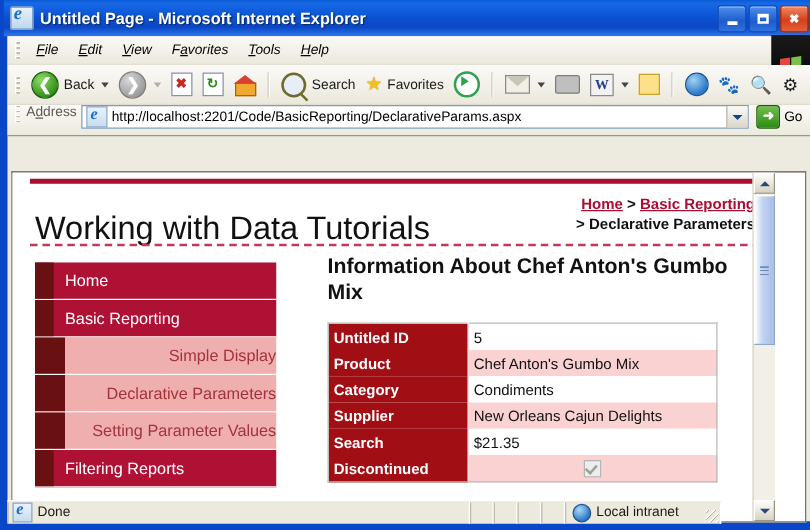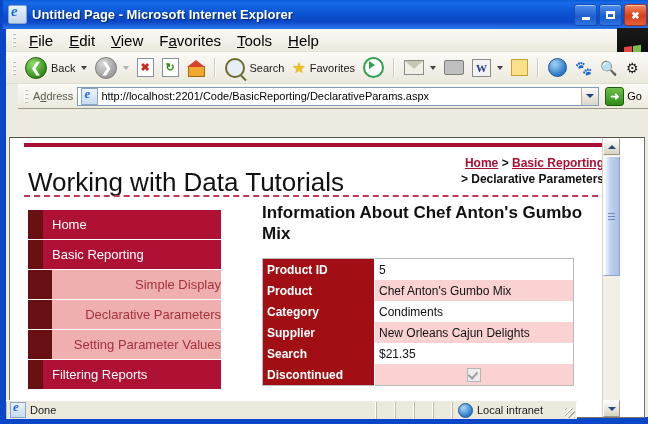--- a/index.html
+++ b/index.html
@@ -55,21 +55,21 @@
   }
   .menubar{
     position:relative;height:22px;
     background:linear-gradient(180deg,#FAF9F5,#ECE9DD);
     display:flex;align-items:center;padding-left:6px;
     border-bottom:1px solid #E3E0D4;
   }
   .grip{width:3px;height:14px;margin-right:5px;
     background:repeating-linear-gradient(180deg,#fff 0 1px,#BDB9A8 1px 2px,transparent 2px 4px);
     border-left:1px solid #fff;}
-  .menu-item{font-size:15px;color:#000;padding:2px 8px;white-space:nowrap;}
+  .menu-item{font-size:11px;color:#000;padding:2px 8px;white-space:nowrap;font-style:italic;}
   .menu-item u{text-decoration:underline;}
   .win-flag{
     position:absolute;right:0;top:-1px;width:31px;height:50px;
     background:linear-gradient(180deg,#1A1A1A,#000);
     display:flex;align-items:center;justify-content:center;
   }
   .flag{width:17px;height:15px;display:grid;grid-template-columns:1fr 1fr;grid-template-rows:1fr 1fr;gap:1px;transform:skewY(-8deg);}
   .flag i{display:block;}
   .f1{background:#E8453C}.f2{background:#7CC04A}.f3{background:#3B8ADB}.f4{background:#F3C020}
   
@@ -102,23 +102,22 @@
   .print{width:18px;height:13px;background:#BFBFBF;border:1px solid #7d7d7d;border-radius:2px;}
   .wicon{width:17px;height:16px;background:#F2F2F2;border:1px solid #8a8a8a;display:flex;align-items:center;justify-content:center;
     font-family:"Liberation Serif",serif;font-weight:bold;font-size:11px;color:#24418C;}
   .note{width:15px;height:15px;background:#FCE08A;border:1px solid #C6A52D;}
   .globe{width:17px;height:17px;border-radius:50%;background:radial-gradient(circle at 35% 30%,#9FD3F5,#2E78C8 70%);border:1px solid #1c528f;}
   .msn{font-size:14px;line-height:14px;}
   
   .addressbar{
     position:relative;height:24px;
     background:linear-gradient(180deg,#FBFAF7,#ECE9DD);
-    display:flex;align-items:center;padding-left:6px;
+    display:flex;align-items:flex-start;padding-left:6px;
     border-bottom:1px solid #9B9685;
-    margin-left:12px;
   }
   .addr-label{font-size:11px;color:#5C5A50;margin-right:4px;}
   .addr-field{
     flex:1;height:19px;background:#fff;border:1px solid #7F9DB9;
     display:flex;align-items:center;margin-right:0;box-sizing:border-box;
   }
   .addr-ico{width:15px;height:15px;margin:0 3px;flex:none;
     background:linear-gradient(180deg,#EAF2FB,#C8DCF0);border:1px solid #8aa6c4;position:relative;}
   .addr-ico:after{content:"e";position:absolute;left:2px;top:-3px;font-family:"Liberation Serif",serif;
     font-style:italic;font-weight:bold;font-size:13px;color:#1c6fd0;}
@@ -351,21 +350,21 @@
           <div class="nav-sub">Declarative Parameters</div>
           <div class="nav-sub">Setting Parameter Values</div>
           <div class="nav-top">Filtering Reports</div>
         </div>
 
         <div class="content">
           <h2>Information About Chef Anton's Gumbo Mix</h2>
           <table class="detail">
             <tbody>
                 <tr>
-              <td class="hdr">Product ID</td>
+              <td class="hdr">Untitled ID</td>
               <td class="val">5</td>
             </tr>
             <tr class="alt">
               <td class="hdr">Product</td>
               <td class="val">Chef Anton's Gumbo Mix</td>
             </tr>
             <tr>
               <td class="hdr">Category</td>
               <td class="val">Condiments</td>
             </tr>

